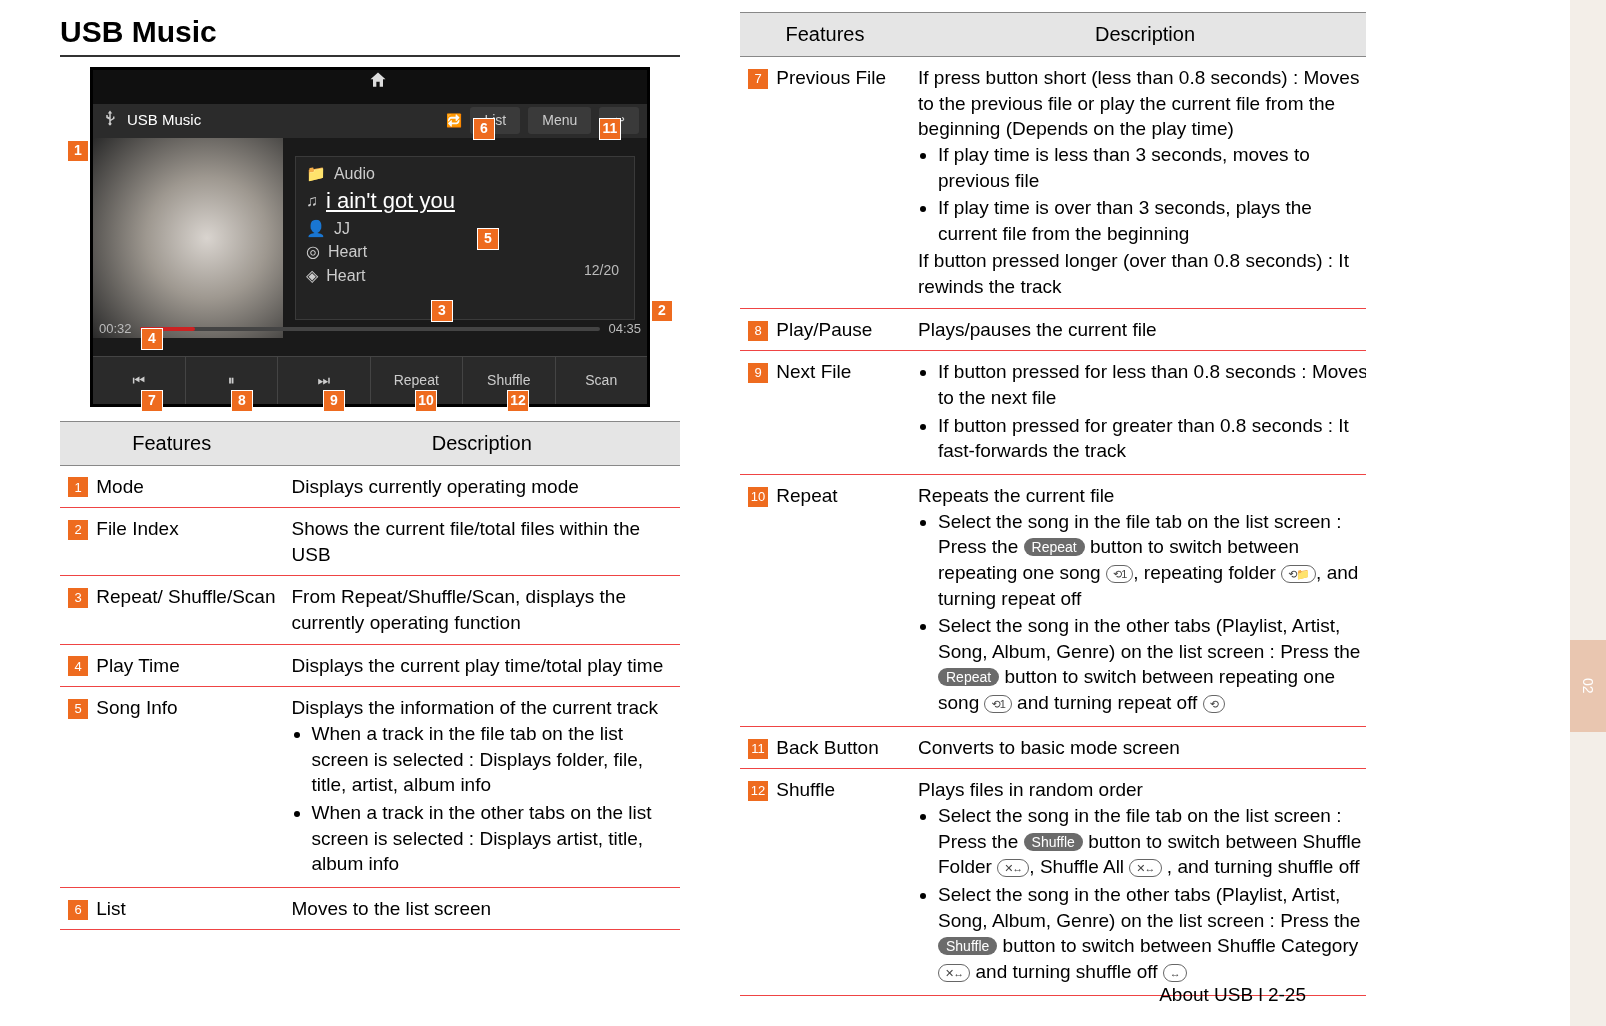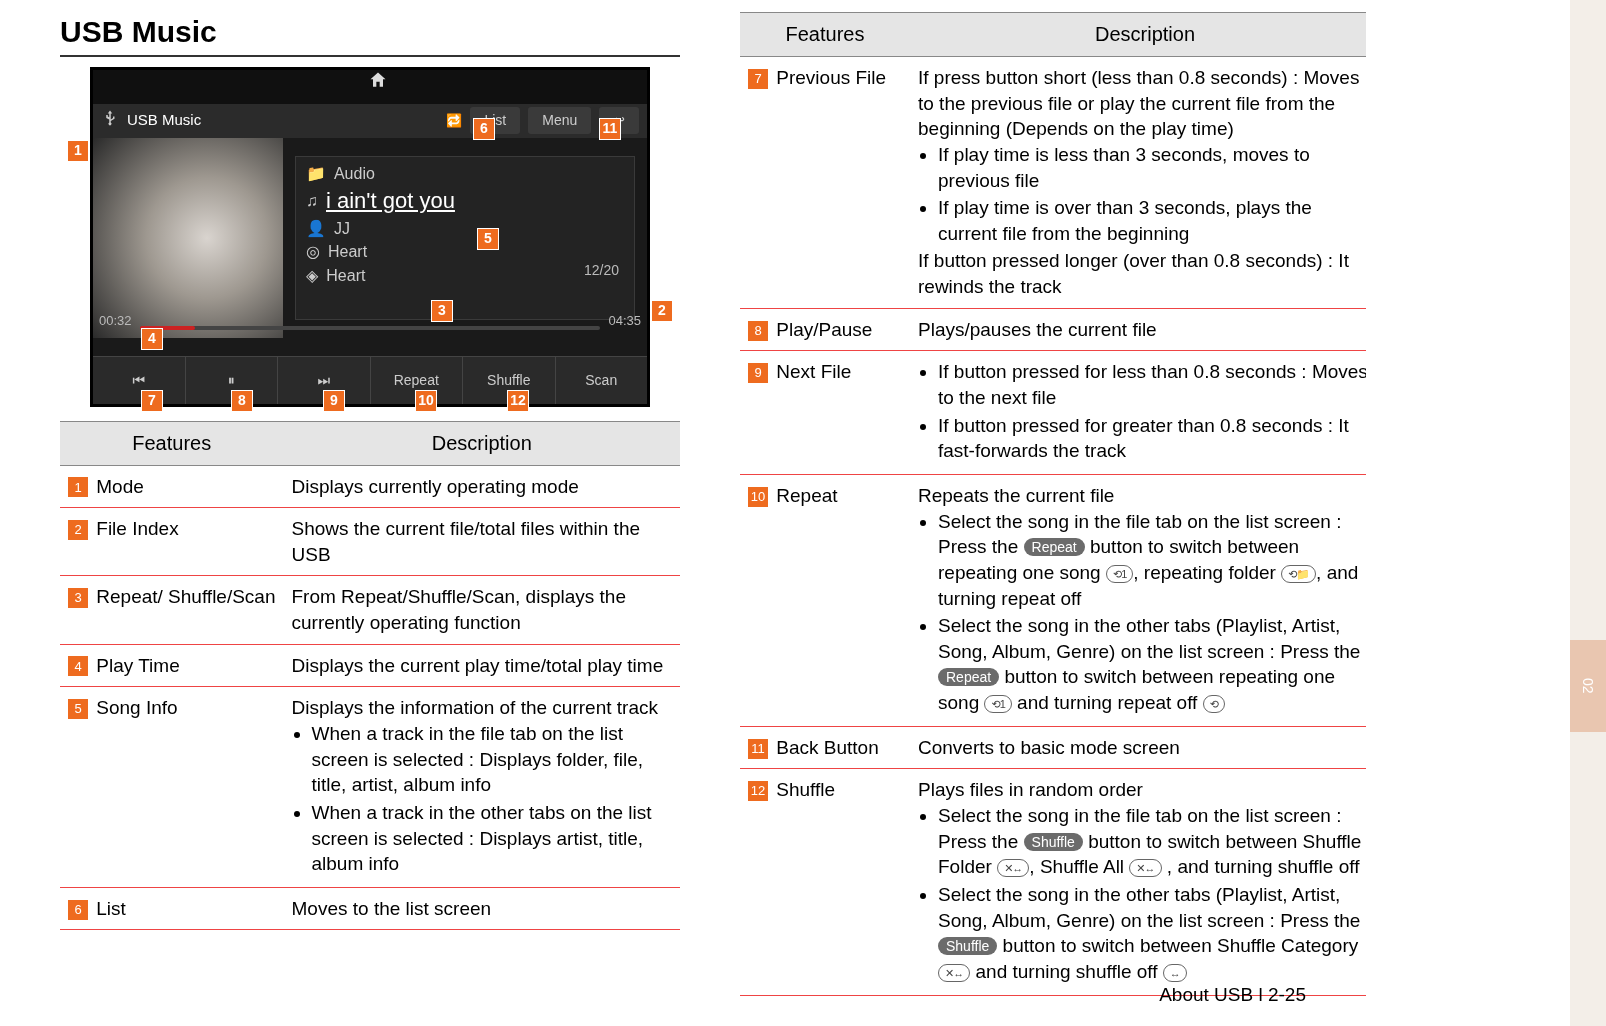--- a/index.html
+++ b/index.html
@@ -88,24 +88,24 @@
     padding: 6px 10px;
     font-size: 16px;
     display:flex;
     flex-direction:column;
     gap:2px;
   }
   .device .info-row { display:flex; align-items:center; gap:8px; color:#ccc;}
   .device .info-row .big { font-size: 22px; color:#fff;text-decoration:underline; }
   .device .progress-row {
     position:absolute;
-    bottom: 8px;
+    bottom: 0;
     left: 6px; right:6px;
     display:flex;
-    align-items:flex-end;
+    align-items:center;
     gap:8px;
     font-size:13px;
     color:#bbb;
   }
   .device .progress-row .bar {
     flex:1; height:4px; background:#444; position:relative; border-radius:2px;
   }
   .device .progress-row .bar::before {
     content:""; position:absolute; left:0; top:0; bottom:0;
     width: 12%; background:#c22; border-radius:2px;

